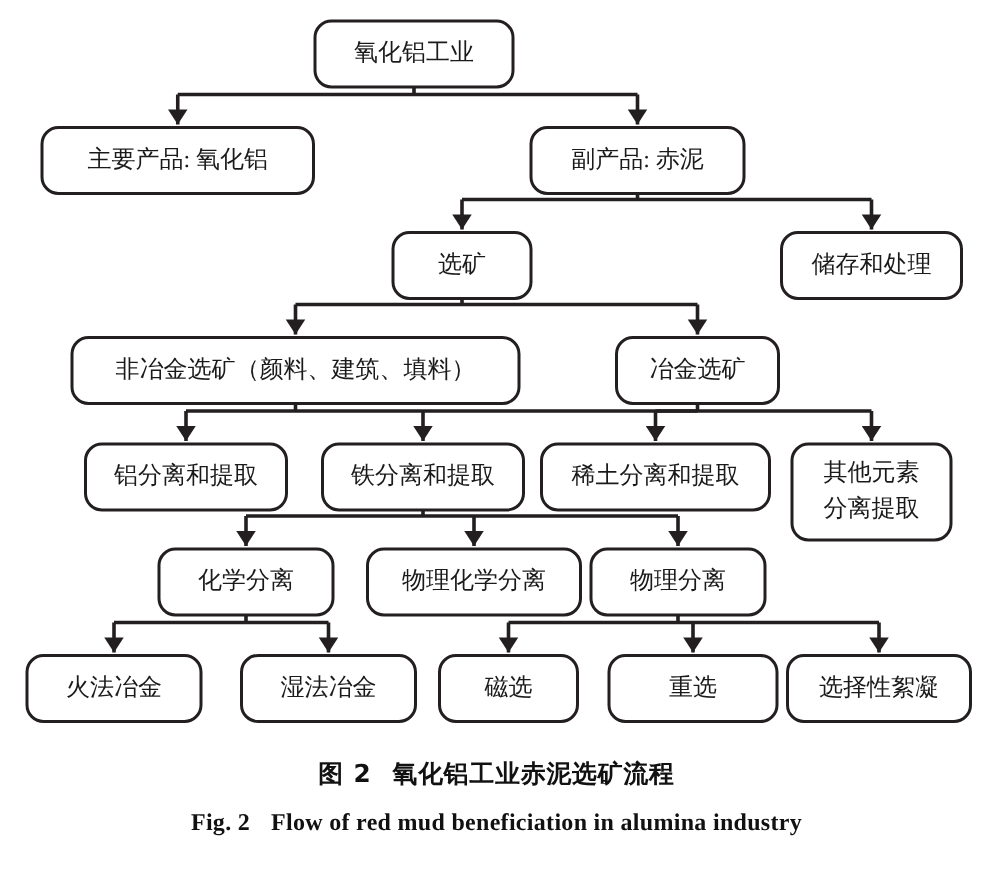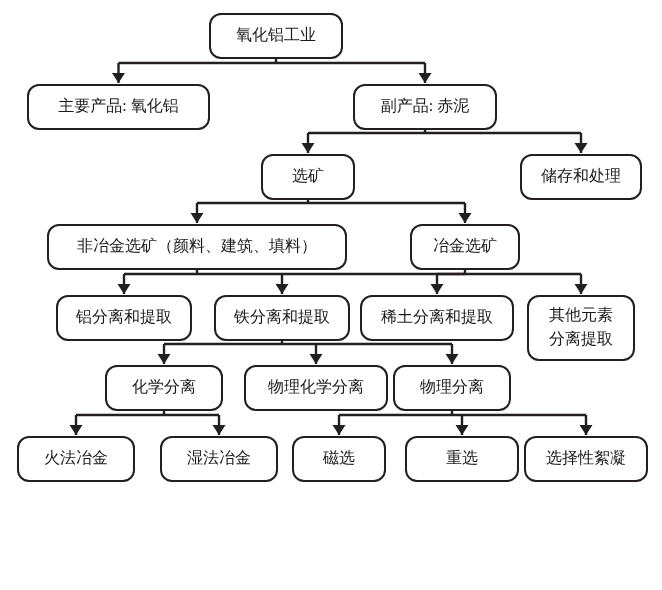--- a/index.html
+++ b/index.html
@@ -224,15 +224,21 @@
           <rect x="406" y="437" width="112" height="44" rx="11" ry="11" class="node-rect"></rect>
           <text x="462" y="459" class="node-label"><tspan x="462" dy="0">重选</tspan></text>
         </g>
         <g>
           <rect x="525" y="437" width="122" height="44" rx="11" ry="11" class="node-rect"></rect>
           <text x="586" y="459" class="node-label"><tspan x="586" dy="0">选择性絮凝</tspan></text>
         </g>
       </g>
   </svg>
 
-
+  <div class="caption-block" id="caption-cn">
+    <span class="cap-num">图 2</span><span>氧化铝工业赤泥选矿流程</span>
+  </div>
+
+  <div class="caption-block" id="caption-en">
+    <span class="cap-num">Fig. 2</span><span>Flow of red mud beneficiation in alumina industry</span>
+  </div>
 
 </div>
 
 </body></html>

